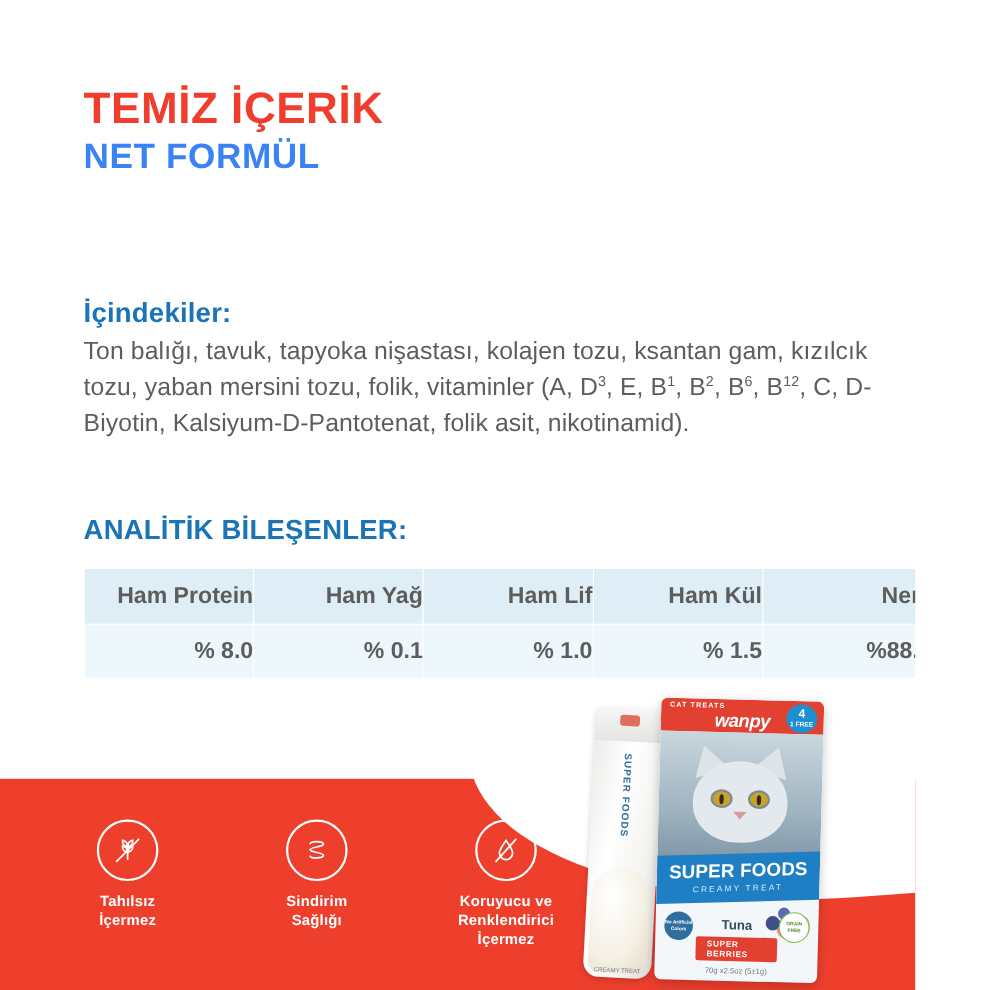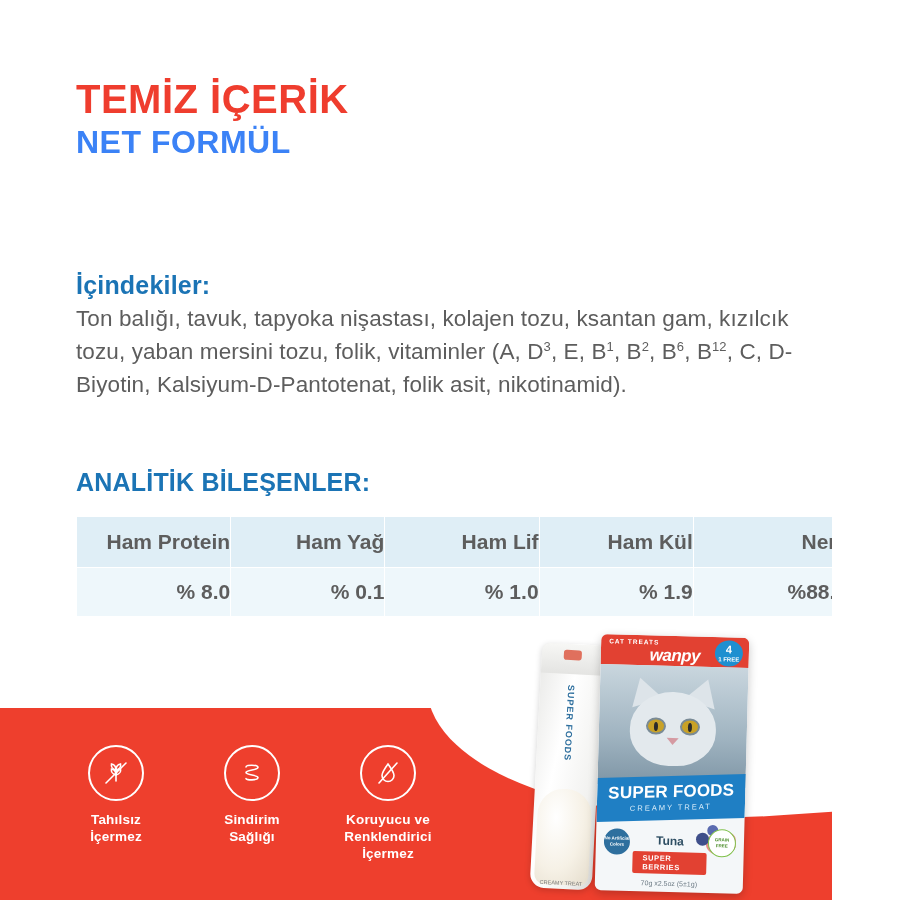--- a/index.html
+++ b/index.html
@@ -122,21 +122,21 @@
     border-bottom-left-radius: 340px 150px;
     transform: rotate(-4deg);
   }
 
   
   .features {
     position: absolute;
     left: 56px;
     top: 745px;
     display: flex;
-    gap: 16px;
+    gap: 52px;
   }
   .feature {
     width: 120px;
     text-align: center;
     color: #ffffff;
   }
   .feature .circle {
     width: 52px;
     height: 52px;
     margin: 0 auto 10px auto;
@@ -492,21 +492,21 @@
         <th>Ham Lif</th>
         <th>Ham Kül</th>
         <th>Nem</th>
       </tr>
     </thead>
     <tbody>
       <tr>
         <td>% 8.0</td>
         <td>% 0.1</td>
         <td>% 1.0</td>
-        <td>% 1.9</td>
+        <td>% 1.5</td>
         <td>%88.0</td>
       </tr>
     </tbody>
   </table>
 
   <div class="red-band"></div>
   <div class="band-curve"></div>
 
   <div class="features">
 

